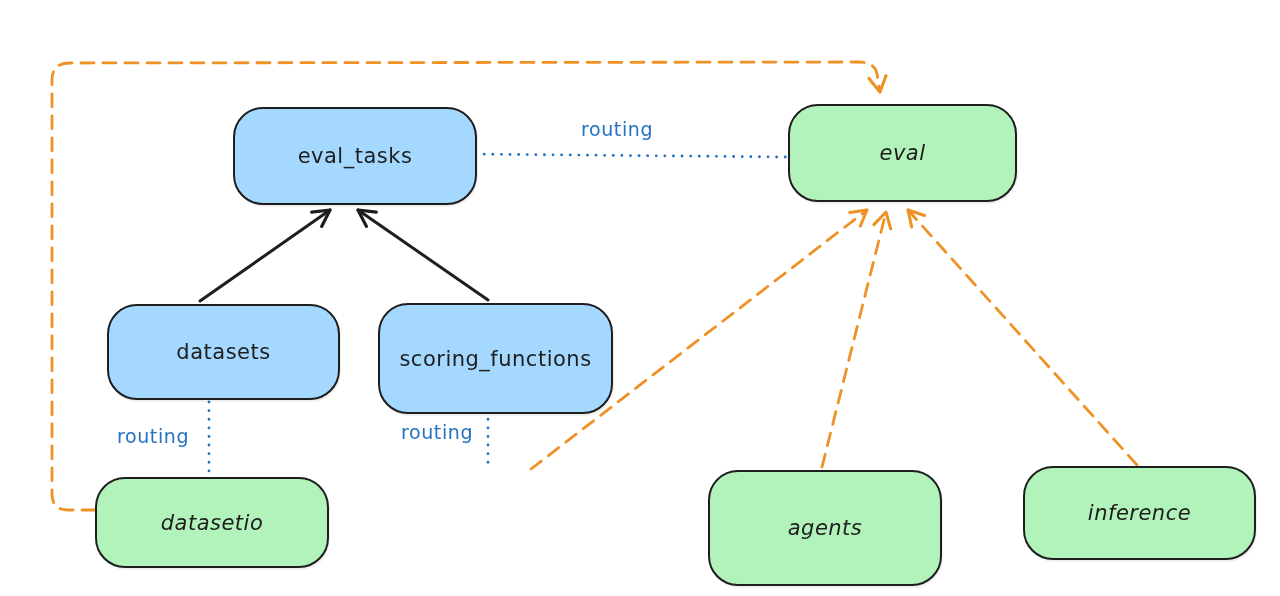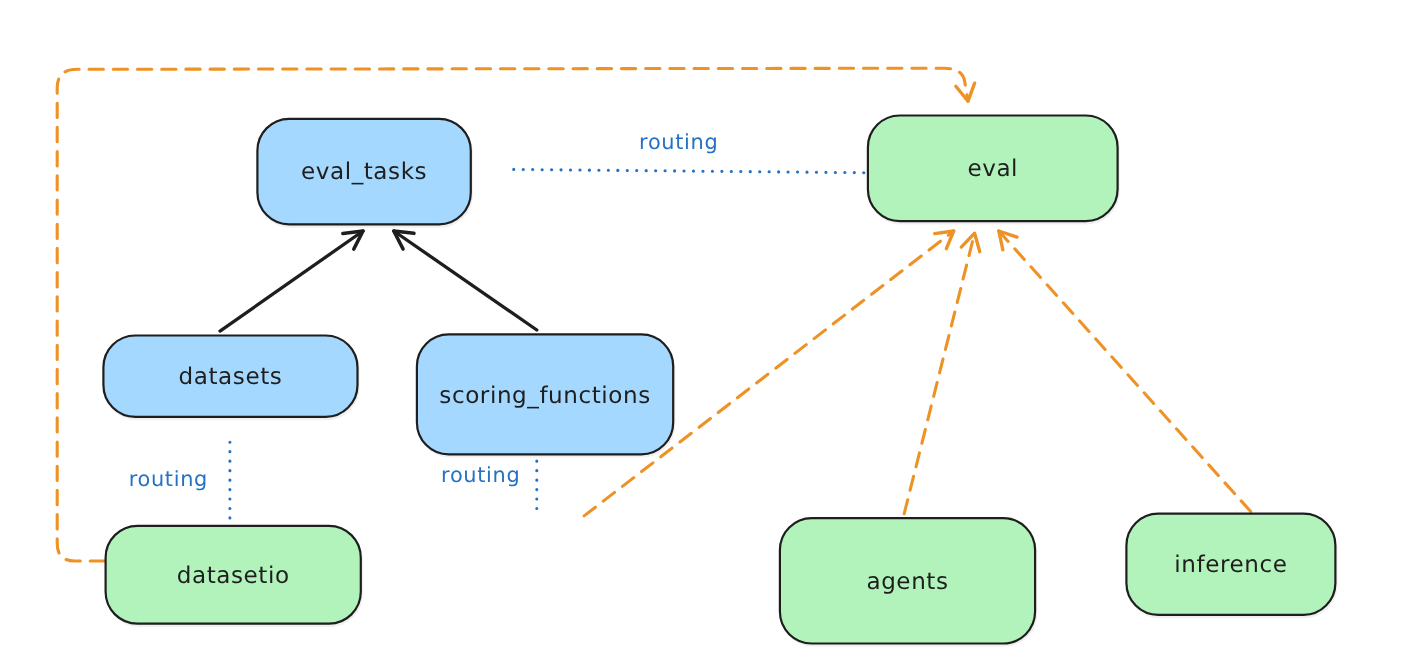--- a/index.html
+++ b/index.html
@@ -53,21 +53,21 @@
     align-items: center;
     justify-content: center;
     box-sizing: border-box;
     font-size: 21px;
     letter-spacing: 0.5px;
     color: var(--node-stroke, #1e1e1e);
     box-shadow: 1px 2px 0 rgba(0,0,0,0.06);
     cursor: default;
   }
   .node.blue  { background: var(--blue-fill, #a5d8ff); }
-  .node.green { background: var(--green-fill, #b2f2bb); }
+  .node.green { background: var(--green-fill, #b2f2bb); font-style: italic; }
   .node-label { white-space: nowrap; }
 
   .edge-label {
     position: absolute;
     color: var(--routing-blue, #2572c4);
     font-weight: 400;
     font-size: 19px;
     letter-spacing: 0.6px;
     white-space: nowrap;
   }
@@ -93,46 +93,46 @@
     <path class="e-dot" d="M467 154 L786 157"></path>
     <path class="e-dot" d="M209 402 L209 474"></path>
     <path class="e-dot" d="M488 402 L488 468"></path>
 
     <path class="e-orange" d="M95 510 L68 510 Q52 510 52 494 L52 80 Q52 63 70 63 L858 62 Q875 62 877 74 L880 92" marker-end="url(#arrowOrange)"></path>
     <path class="e-orange" d="M531 469 L867 210" marker-end="url(#arrowOrange)"></path>
     <path class="e-orange" d="M822 467 L886 212" marker-end="url(#arrowOrange)"></path>
     <path class="e-orange" d="M1137 465 L908 210" marker-end="url(#arrowOrange)"></path>
   </svg>
 
-  <div class="node blue" style="left:233px; top:107px; width:196px; height:98px">
+  <div class="node blue" style="left:233px; top:107px; width:244px; height:98px">
     <span class="node-label">eval_tasks</span>
   </div>
 
   <div class="node green" style="left:788px; top:104px; width:229px; height:98px">
     <span class="node-label">eval</span>
   </div>
 
-  <div class="node blue" style="left:93px; top:304px; width:233px; height:76px">
+  <div class="node blue" style="left:107px; top:304px; width:233px; height:96px">
     <span class="node-label">datasets</span>
   </div>
 
   <div class="node blue" style="left:378px; top:303px; width:235px; height:111px">
     <span class="node-label">scoring_functions</span>
   </div>
 
   <div class="node green" style="left:95px; top:477px; width:234px; height:91px">
     <span class="node-label">datasetio</span>
   </div>
 
 
   <div class="node green" style="left:708px; top:470px; width:234px; height:116px">
     <span class="node-label">agents</span>
   </div>
 
-  <div class="node green" style="left:1023px; top:466px; width:192px; height:94px">
+  <div class="node green" style="left:1023px; top:466px; width:233px; height:94px">
     <span class="node-label">inference</span>
   </div>
 
   <div class="edge-label" style="left:581px; top:118px">routing</div>
   <div class="edge-label" style="left:117px; top:425px">routing</div>
   <div class="edge-label" style="left:401px; top:421px">routing</div>
 
 </div>
 
 </body></html>

